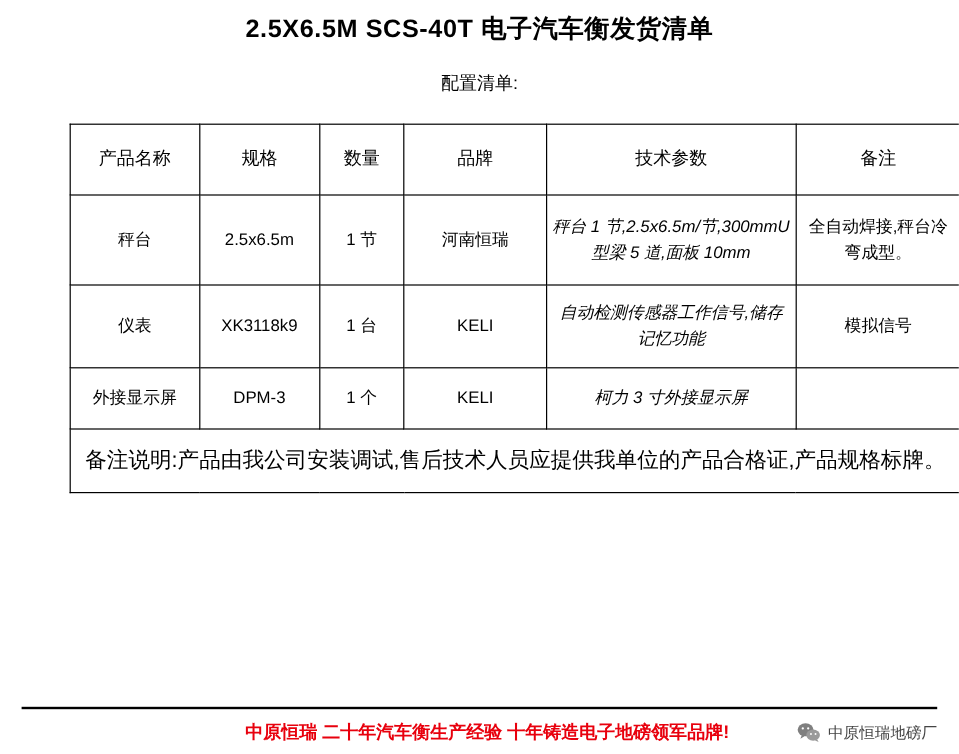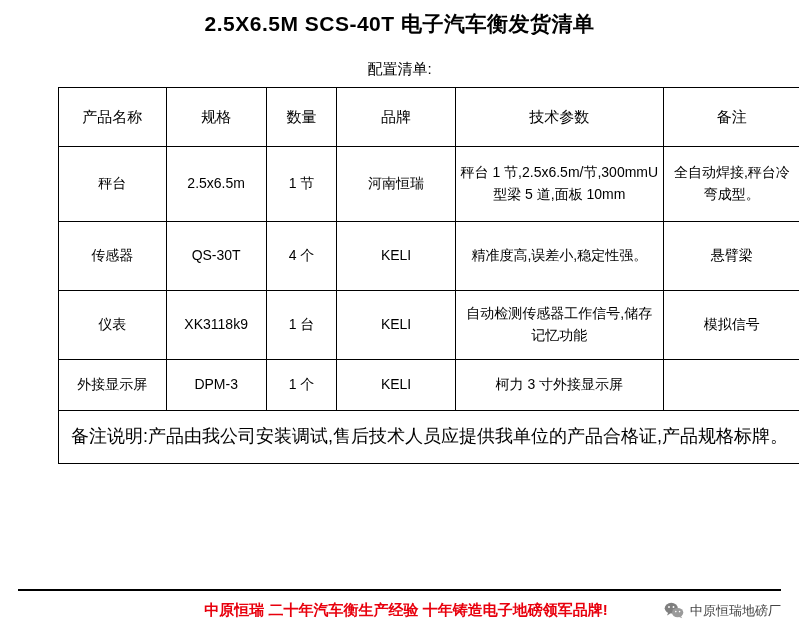--- a/index.html
+++ b/index.html
@@ -26,21 +26,21 @@
     font-weight: bold;
     letter-spacing: 0.5px;
     margin-top: 10px;
     margin-bottom: 2px;
     color: #000;
   }
   .subtitle {
     text-align: center;
     font-size: 15px;
     margin-top: 22px;
-    margin-bottom: 8px;
+    margin-bottom: 24px;
     color: #000;
   }
   .table-wrap {
     padding: 0 28px;
     box-sizing: border-box;
   }
   table.spec {
     width: 100%;
     border-collapse: collapse;
     table-layout: fixed;
@@ -65,20 +65,21 @@
   .col-brand  { width: 16%; }
   .col-param  { width: 28%; }
   .col-remark { width: 18.5%; }
 
   .row-tall td { height: 62px; }
   .row-mid td  { height: 56px; }
   .row-short td { height: 38px; }
 
   td.param-cell {
     text-align: center;
+    font-style: italic;
   }
   td.note-cell {
     text-align: left;
     padding-left: 8px;
     height: 40px;
     font-size: 18px;
   }
   .footer {
     position: absolute;
     left: 0;
@@ -151,28 +152,20 @@
         </tr>
       </thead>
       <tbody>
         <tr class="row-tall">
           <td>秤台</td>
           <td>2.5x6.5m</td>
           <td>1 节</td>
           <td>河南恒瑞</td>
           <td class="param-cell">秤台 1 节,2.5x6.5m/节,300mmU 型梁 5 道,面板 10mm</td>
           <td>全自动焊接,秤台冷弯成型。</td>
-        </tr>
-        <tr class="row-mid">
-          <td>传感器</td>
-          <td>QS-30T</td>
-          <td>4 个</td>
-          <td>KELI</td>
-          <td class="param-cell">精准度高,误差小,稳定性强。</td>
-          <td>悬臂梁</td>
         </tr>
         <tr class="row-mid">
           <td>仪表</td>
           <td>XK3118k9</td>
           <td>1 台</td>
           <td>KELI</td>
           <td class="param-cell">自动检测传感器工作信号,储存记忆功能</td>
           <td>模拟信号</td>
         </tr>
         <tr class="row-short">

